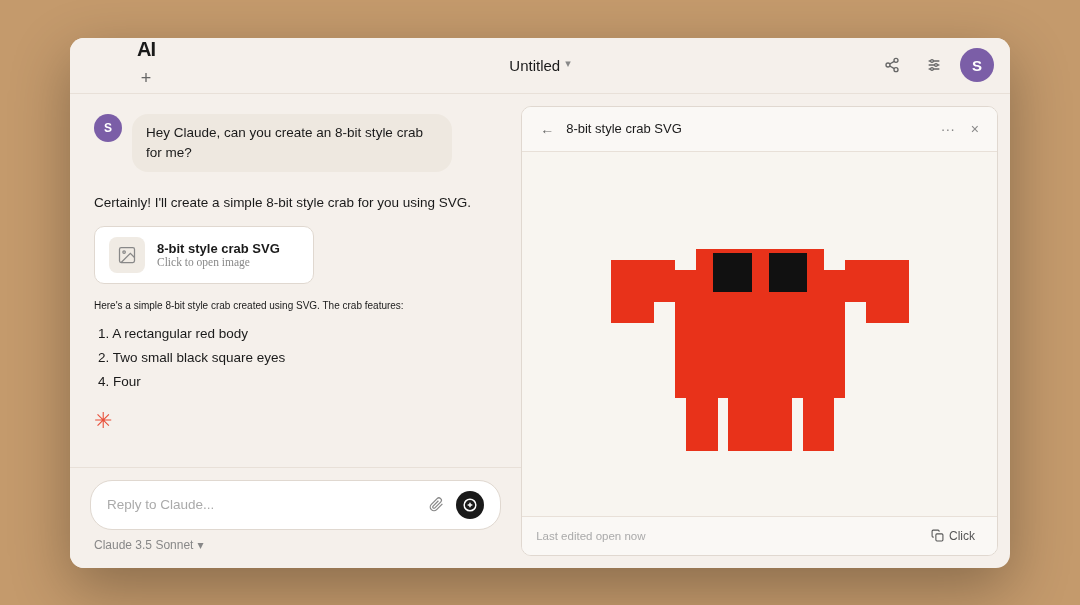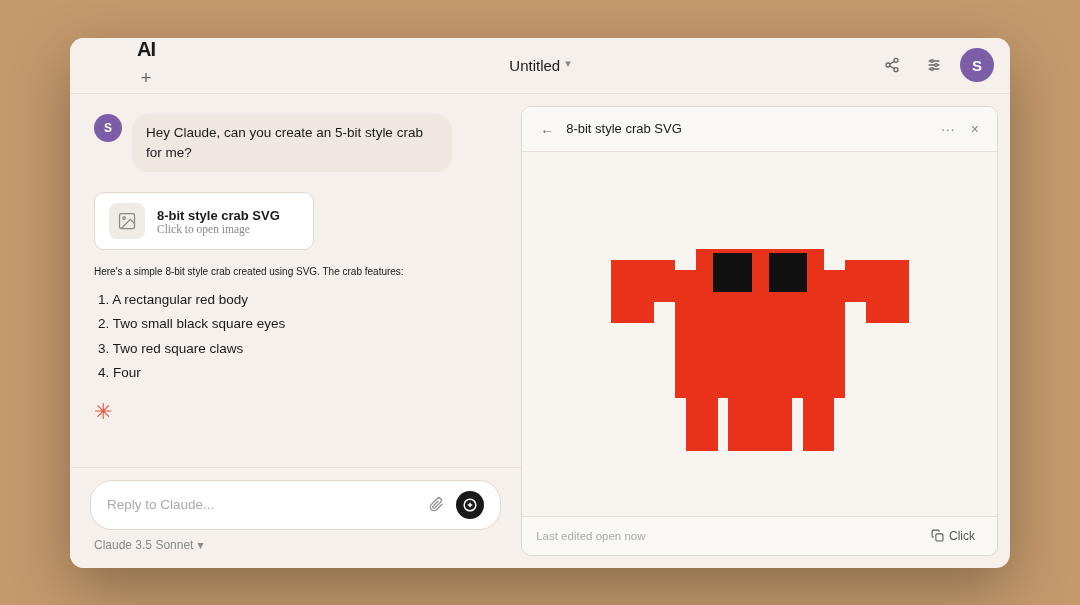--- a/index.html
+++ b/index.html
@@ -403,43 +403,43 @@
     </div>
   </div>
 
   <div class="main-content">
 
     <div class="chat-panel">
       <div class="chat-messages">
 
         <div class="user-message">
           <div class="user-avatar">S</div>
-          <div class="user-bubble">Hey Claude, can you create an 5-bit style crab for me?</div>
+          <div class="user-bubble">Hey Claude, can you create an 8-bit style crab for me?</div>
         </div>
 
         <div class="assistant-message">
+          <p class="assistant-text">Certainly! I'll create a simple 8-bit style crab for you using SVG.</p>
 
           <div class="artifact-card">
             <div class="artifact-icon">
               <svg width="20" height="20" viewBox="0 0 24 24" fill="none" stroke="#888" stroke-width="1.5">
                 <rect x="3" y="3" width="18" height="18" rx="2"></rect>
                   <circle cx="8.5" cy="8.5" r="1.5"></circle>
                 <polyline points="21,15 16,10 5,21"></polyline>
               </svg>
             </div>
             <div class="artifact-info">
               <div class="artifact-title">8-bit style crab SVG</div>
               <div class="artifact-subtitle">Click to open image</div>
             </div>
           </div>
           <p class="description-text">Here's a simple 8-bit style crab created using SVG. The crab features:</p>
           <ol class="list-items">
             <li>1. A rectangular red body</li>
             <li>2. Two small black square eyes</li>
-            <li>3. Two red square claws</li>
             <li>4. Four</li>
           </ol>
           <span class="asterisk-icon">✳</span>
         </div>
       </div>
 
       <div class="chat-input-area">
         <div class="input-box">
           <span class="input-placeholder">Reply to Claude...</span>
           <div class="input-actions">

